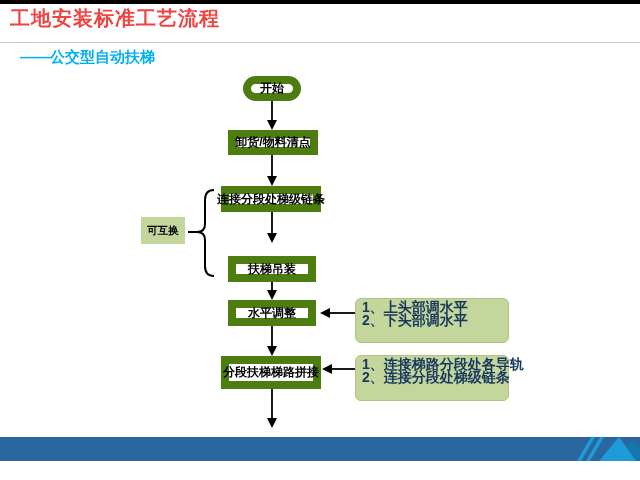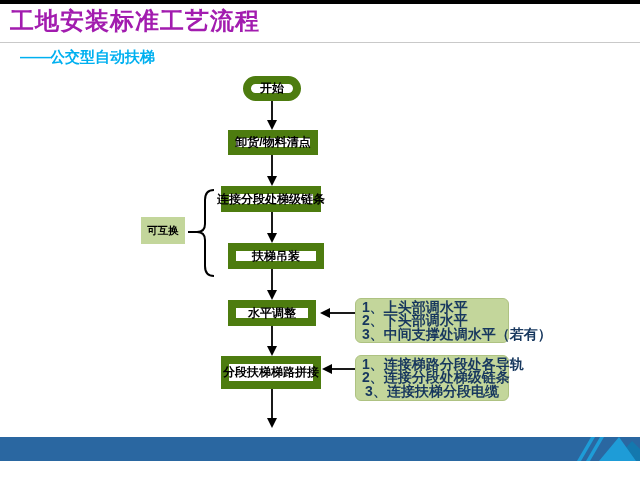--- a/index.html
+++ b/index.html
@@ -4,21 +4,21 @@
 <style>
   html,body { margin:0; padding:0; background:#fff; }
   .canvas {
     position:relative; width:640px; height:480px; background:#ffffff;
     font-family:"Liberation Sans","DejaVu Sans",sans-serif; overflow:hidden;
   }
   .topbar { position:absolute; top:0; left:0; width:640px; height:4px; background:#000; }
   .title {
     position:absolute; top:5px; left:10px;
     font-family:"Liberation Serif","DejaVu Serif",serif;
-    font-weight:bold; font-size:24px; color:#a21caf; letter-spacing:1px; white-space:nowrap;
+    font-weight:bold; font-size:20px; color:#ef4444; letter-spacing:1px; white-space:nowrap;
   }
   .title-rule { position:absolute; top:42px; left:0; width:640px; height:1px; background:#c9c9c9; }
   .subtitle {
     position:absolute; top:48px; left:20px; font-size:15px; font-weight:bold;
     white-space:nowrap;
   }
   .flow-box {
     position:absolute; background:#fff; border:8px solid #4d7c0f; box-sizing:border-box;
     display:flex; align-items:center; justify-content:center;
     font-weight:bold; font-size:12px; color:#000; white-space:nowrap;
@@ -71,38 +71,36 @@
     <path d="M 214 190 Q 205 190 205 200 L 205 224 Q 205 232 197 232 Q 205 232 205 240 L 205 266 Q 205 276 214 276" stroke="#000" stroke-width="2" fill="none"></path>
     <line x1="188" y1="232" x2="197" y2="232" stroke="#000" stroke-width="2"></line>
   </svg>
 
   <div class="flow-box start-box" style="left:243px; top:76px; width:58px; height:25px;">开始</div>
 
   <div class="flow-box" style="left:228px; top:130px; width:90px; height:25px;">卸货/物料清点</div>
 
   <div class="flow-box" style="left:221px; top:186px; width:100px; height:26px;">连接分段处梯级链条</div>
 
-  <div class="flow-box" style="left:228px; top:243px; width:96px; height:26px;">扶梯吊装</div>
+  <div class="flow-box" style="left:228px; top:256px; width:88px; height:26px;">扶梯吊装</div>
 
   <div class="flow-box" style="left:228px; top:300px; width:88px; height:26px;">水平调整</div>
 
   <div class="flow-box" style="left:221px; top:356px; width:100px; height:33px;font-family:Liberation Mono, monospace;">分段扶梯梯路拼接</div>
 
   <div class="tag-box" id="tag-interchangeable" style="left: 141px; top: 217px; width: 44px; height: 27px; background: rgb(195, 214, 155);">可互换</div>
 
   <div class="note" id="note1" style="left: 355px; top: 298px; width: 154px; height: 45px; background: rgb(195, 214, 155); border: 1px solid rgb(174, 194, 130); color: rgb(23, 55, 94);">
     <div>1、上头部调水平</div>
     <div>2、下头部调水平</div>
-    <div>3、中间支撑处调水平（若有）</div>
   </div>
 
   <div class="note" id="note2" style="left: 355px; top: 355px; width: 154px; height: 46px; background: rgb(195, 214, 155); border: 1px solid rgb(174, 194, 130); color: rgb(23, 55, 94); text-align: center;">
     <div>1、连接梯路分段处各导轨</div>
     <div>2、连接分段处梯级链条</div>
-    <div>3、连接扶梯分段电缆</div>
   </div>
 
   <div class="footer-bar" id="footer-bar" style="background: rgb(42, 103, 161);">
     <svg class="footer-deco" viewBox="0 0 66 24" xmlns="http://www.w3.org/2000/svg">
       <polygon id="deco-stripe1" points="3,24 17,0 21,0 7,24" fill="#1E9CD7"></polygon>
       <polygon id="deco-stripe2" points="12,24 26,0 30,0 16,24" fill="#1E9CD7"></polygon>
       <polygon id="deco-peak-right" points="40,24 58,4 66,12 66,24" fill="#1478AE"></polygon>
       <polygon id="deco-peak-main" points="25,24 45,0 62,24" fill="#1E9CD7"></polygon>
     </svg>
   </div>

